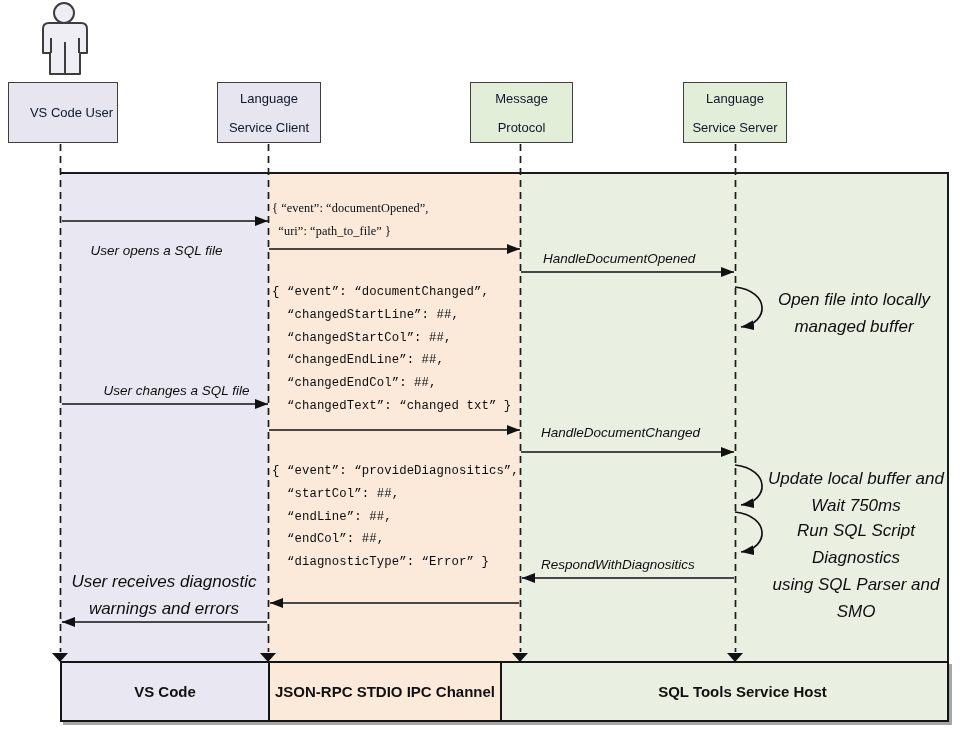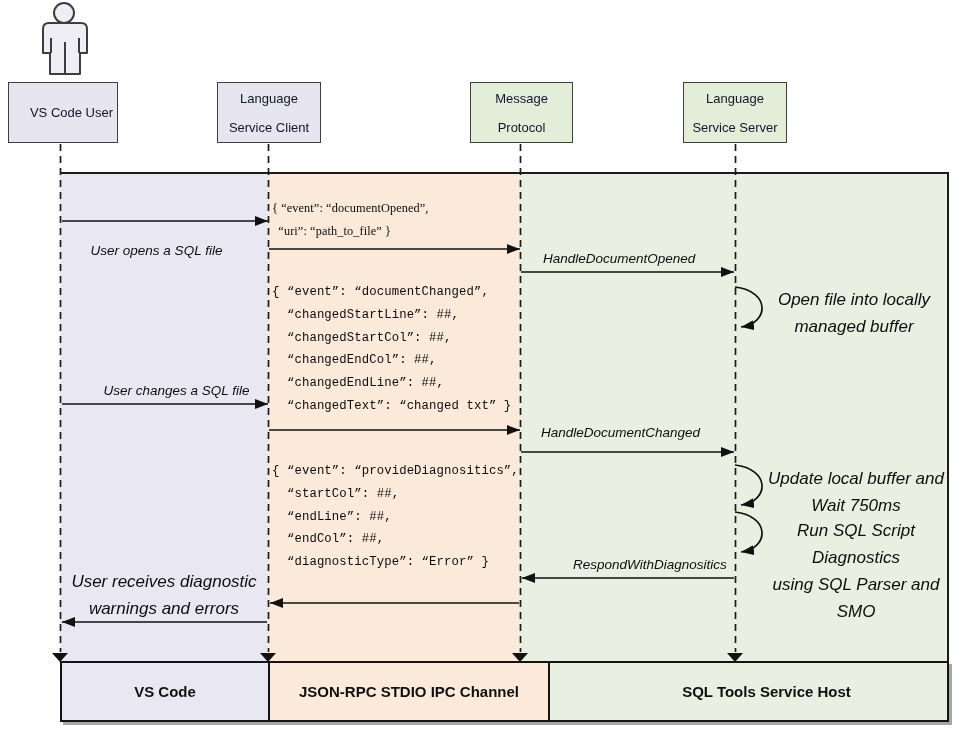--- a/index.html
+++ b/index.html
@@ -19,21 +19,21 @@
   .lane1{width:208px;background:#E9E8F2;}
   .lane2{width:252px;background:#FBE9DA;}
   .lane3{flex:1;background:#E9F0E2;}
   
   .footer{position:absolute;left:60px;top:661px;width:889px;height:61px;
           border:2px solid #141414;box-sizing:border-box;display:flex;
           box-shadow:3px 3px 0 rgba(0,0,0,0.35);}
   .fbox{display:flex;align-items:center;justify-content:center;
         font-size:15px;font-weight:bold;color:#101010;box-sizing:border-box;}
   .f1{width:206px;background:#E9E8F2;}
-  .f2{width:280px;background:#FBE9DA;border-left:2px solid #141414;}
+  .f2{width:232px;background:#FBE9DA;border-left:2px solid #141414;}
   .f3{flex:1;background:#E9F0E2;border-left:2px solid #141414;padding-left:36px;}
   
   .ilabel{position:absolute;font-style:italic;font-size:13.5px;line-height:18px;color:#0e0e0e;}
   .ilabel.center{text-align:center;}
   .inote{position:absolute;font-style:italic;font-size:17px;line-height:27px;
          text-align:center;color:#0e0e0e;}
   .json{position:absolute;left:272px;font-family:"Liberation Mono",monospace;
         font-size:12.3px;line-height:22.8px;color:#0c0c0c;letter-spacing:0.1px;}
   .json div{white-space:pre;}
   .overlay{position:absolute;left:0;top:0;pointer-events:none;}
@@ -110,21 +110,21 @@
   </svg>
 
   <div class="ilabel center" style="left:60px;top:203px;width:193px;margin-top:39px;">User opens a SQL file</div>
   <div class="ilabel center" style="left:60px;top:382px;width:233px;">User changes a SQL file</div>
   <div class="inote" style="left:60px;top:568px;width:208px;">
     <div>User receives diagnostic</div>
     <div>warnings and errors</div>
   </div>
   <div class="ilabel" style="left:543px;top:250px;">HandleDocumentOpened</div>
   <div class="ilabel" style="left:541px;top:424px;">HandleDocumentChanged</div>
-  <div class="ilabel" style="left:541px;top:556px;margin-left:32px;">RespondWithDiagnositics</div>
+  <div class="ilabel" style="left:541px;top:556px;">RespondWithDiagnositics</div>
 
   <div class="inote" style="left:758px;top:286px;width:192px;">
     <div>Open file into locally</div>
     <div>managed buffer</div>
   </div>
   <div class="inote" style="left:758px;top:465px;width:196px;">
     <div>Update local buffer and</div>
     <div>Wait 750ms</div>
   </div>
   <div class="inote" style="left:758px;top:517px;width:196px;">
@@ -133,22 +133,22 @@
   </div>
 
   <div class="json" style="top:197px;font-family:Liberation Serif, serif;">
     <div>{ “event”: “documentOpened”,</div>
     <div>  “uri”: “path_to_file” }</div>
   </div>
   <div class="json" style="top:281px;">
     <div>{ “event”: “documentChanged”,</div>
     <div>  “changedStartLine”: ##,</div>
     <div>  “changedStartCol”: ##,</div>
+    <div>  “changedEndLine”: ##,</div>
     <div>  “changedEndCol”: ##,</div>
-    <div>  “changedEndLine”: ##,</div>
     <div>  “changedText”: “changed txt” }</div>
   </div>
   <div class="json" style="top:460px;">
     <div>{ “event”: “provideDiagnositics”,</div>
     <div>  “startCol”: ##,</div>
     <div>  “endLine”: ##,</div>
     <div>  “endCol”: ##,</div>
     <div>  “diagnosticType”: “Error” }</div>
   </div>
 

